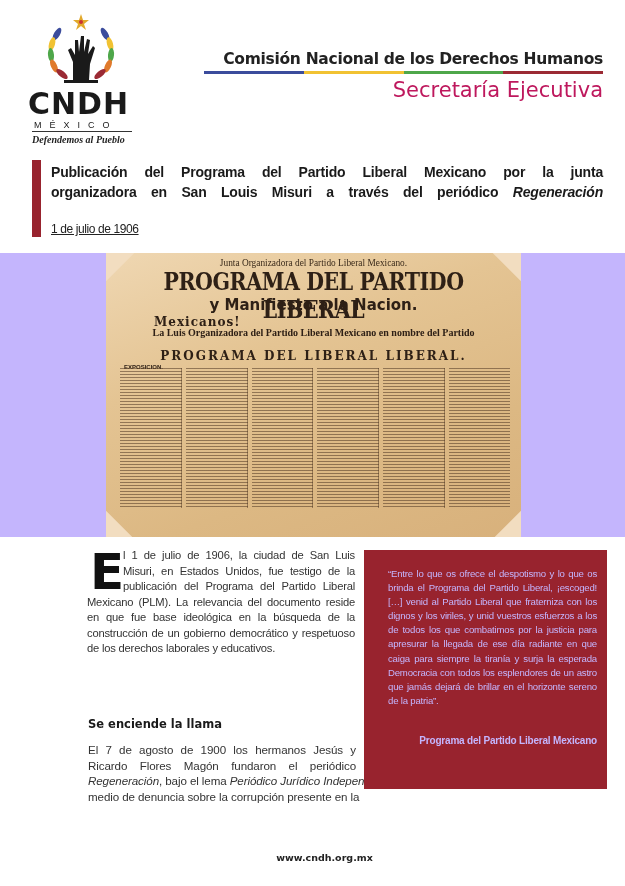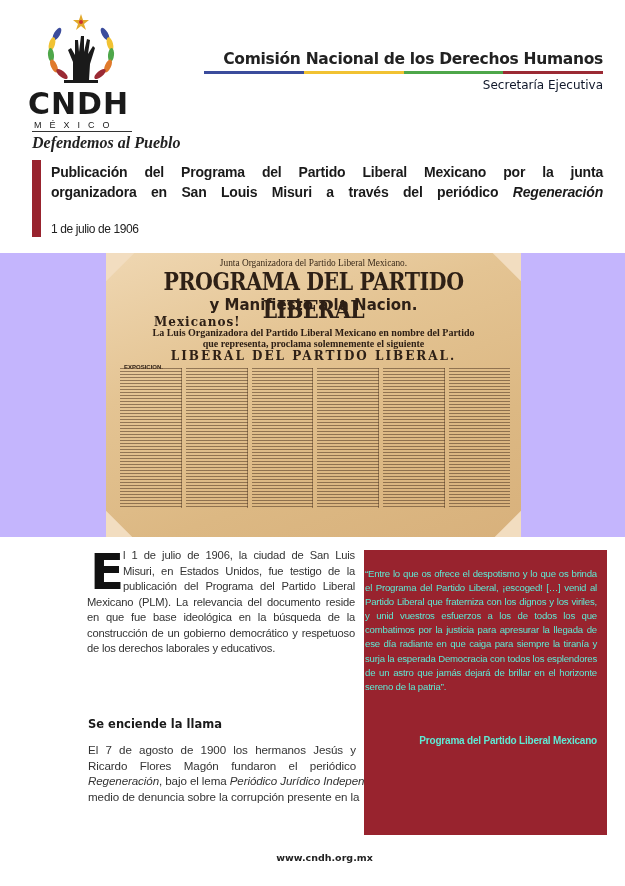--- a/index.html
+++ b/index.html
@@ -5,33 +5,33 @@
   * { box-sizing: border-box; margin: 0; padding: 0; }
   html, body { width: 625px; height: 886px; background: #ffffff; overflow: hidden; }
   body { position: relative; font-family: "Liberation Sans", sans-serif; color: #222; }
 
   
   .logo { position: absolute; left: 22px; top: 10px; width: 120px; height: 130px; }
   .logo svg { position: absolute; left: 18px; top: 0; }
   .logo .cndh { position: absolute; left: 6px; top: 79px; font-family: "DejaVu Sans", sans-serif; font-weight: bold; font-size: 30px; letter-spacing: 1px; color: #1a1a1a; line-height: 30px; }
   .logo .mexico { position: absolute; left: 12px; top: 110px; font-size: 9px; letter-spacing: 8px; color: #1a1a1a; line-height: 10px; }
   .logo .rule { position: absolute; left: 10px; top: 121px; width: 100px; height: 1px; background: #333; }
-  .logo .motto { position: absolute; left: 10px; top: 124px; font-family: "Liberation Serif", serif; font-style: italic; font-weight: bold; font-size: 16px; color: #222; white-space: nowrap; }
+  .logo .motto { position: absolute; left: 10px; top: 124px; font-family: "Liberation Serif", serif; font-style: italic; font-weight: bold; font-size: 10px; color: #222; white-space: nowrap; }
 
   
   .org-name { position: absolute; right: 22px; top: 50px; font-family: "DejaVu Sans", sans-serif; font-weight: bold; font-size: 15.5px; color: #222; white-space: nowrap; letter-spacing: -0.3px; }
   .color-rule { position: absolute; left: 204px; top: 71px; width: 399px; height: 3px; display: flex; }
   .color-rule span { flex: 1; height: 3px; }
-  .subtitle { position: absolute; right: 22px; top: 78px; font-family: "DejaVu Sans", sans-serif; font-size: 12px; color: #0f172a; white-space: nowrap; }
+  .subtitle { position: absolute; right: 22px; top: 78px; font-family: "DejaVu Sans", sans-serif; font-size: 21px; color: #be185d; white-space: nowrap; }
 
   
   .title-bar { position: absolute; left: 32px; top: 160px; width: 9px; height: 77px; }
   .title { position: absolute; left: 51px; top: 162px; width: 552px; font-family: Liberation Sans, sans-serif; font-weight: bold; font-size: 14px; line-height: 20px; color: #1a1a1a; text-align: justify; text-align-last: justify; letter-spacing: -0.2px; }
   .title .line2 { text-align-last: justify; }
-  .date { position: absolute; left: 51px; top: 222px; font-size: 12px; color: #222; letter-spacing: -0.4px; }
+  .date { position: absolute; left: 51px; top: 222px; font-size: 12px; color: #222; letter-spacing: -0.4px; text-decoration: underline; }
 
   
   .image-band { position: absolute; left: 0; top: 253px; width: 625px; height: 284px; background: #c4b5fd; }
   .newspaper { position: absolute; left: 106px; top: 0; width: 415px; height: 284px; background: linear-gradient(160deg, #efd7b2 0%, #e4c493 35%, #dcb883 70%, #d8b17c 100%); overflow: hidden; }
   .np-corner { position: absolute; width: 40px; height: 40px; background: #f2ddc0; }
   .np-c1 { left: -20px; top: -20px; transform: rotate(45deg); }
   .np-c2 { right: -20px; top: -20px; transform: rotate(45deg); }
   .np-c3 { left: -20px; bottom: -22px; transform: rotate(45deg); }
   .np-c4 { right: -20px; bottom: -22px; transform: rotate(45deg); }
   .np-head1 { position: absolute; top: 3px; width: 100%; text-align: center; font-family: "Liberation Serif", serif; font-size: 11px; color: #3a2a1a; transform: scaleX(0.85); }
@@ -48,21 +48,21 @@
   .dropcap { position: absolute; left: 90px; top: 549px; font-family: "DejaVu Sans", sans-serif; font-weight: bold; font-size: 50px; line-height: 46px; color: #111; }
   .body1 { position: absolute; left: 87px; top: 548px; width: 268px; font-size: 11.2px; line-height: 15.5px; color: #333; text-align: justify; letter-spacing: -0.2px; }
   .body1 .spacer { float: left; width: 36px; height: 44px; }
 
   .section-heading { position: absolute; left: 88px; top: 717px; font-family: "DejaVu Sans", sans-serif; font-weight: bold; font-size: 11.5px; color: #1a1a1a; }
   .body2a { position: absolute; left: 88px; top: 742px; width: 268px; font-size: 11.6px; line-height: 15.5px; color: #333; text-align: justify; text-align-last: justify; letter-spacing: -0.1px; }
   .body2b { position: absolute; left: 88px; top: 773px; width: 520px; font-size: 11.6px; line-height: 15.5px; color: #333; letter-spacing: -0.1px; }
   .body2b .it { font-style: italic; }
 
   
-  .quote-box { position: absolute; left: 364px; top: 550px; width: 243px; height: 285px; padding: 17px 10px 0 1px; color: #5eead4; }
+  .quote-box { position: absolute; left: 364px; top: 550px; width: 243px; height: 239px; padding: 17px 10px 0 24px; color: #c4b5fd; }
   .quote-text { font-size: 9.6px; line-height: 14.1px; text-align: justify; letter-spacing: -0.2px; }
   .quote-source { position: absolute; right: 10px; top: 185px; font-size: 10px; font-weight: bold; white-space: nowrap; letter-spacing: -0.2px; }
 
   .footer-url { position: absolute; left: 12px; width: 625px; top: 852px; text-align: center; font-family: "DejaVu Sans", sans-serif; font-weight: bold; font-size: 9.5px; color: #222; }
 </style>
 </head>
 <body>
 
 <div class="logo">
   <svg width="82" height="80" viewBox="0 0 82 80">
@@ -116,23 +116,22 @@
     <div class="np-corner np-c1"></div>
     <div class="np-corner np-c2"></div>
     <div class="np-corner np-c3"></div>
     <div class="np-corner np-c4"></div>
     <div class="np-head1">Junta Organizadora del Partido Liberal Mexicano.</div>
     <div class="np-head2">PROGRAMA DEL PARTIDO LIBERAL</div>
     <div class="np-head3">y Manifiesto a la Nacion.</div>
     <div class="np-head4">Mexicanos!</div>
     <div class="np-head5">
       <div>La Luis Organizadora del Partido Liberal Mexicano en nombre del Partido</div>
-      <div>que representa, proclama solemnemente el siguiente</div>
     </div>
-    <div class="np-head6">LIBERAL DEL PARTIDO LIBERAL.</div>
+    <div class="np-head6">PROGRAMA DEL LIBERAL LIBERAL.</div>
     <div class="np-expo">EXPOSICION.</div>
     <div class="np-cols">
       <div class="np-col"></div>
       <div class="np-col"></div>
       <div class="np-col"></div>
       <div class="np-col"></div>
       <div class="np-col"></div>
       <div class="np-col" style="border-right:none"></div>
     </div>
   </div>

